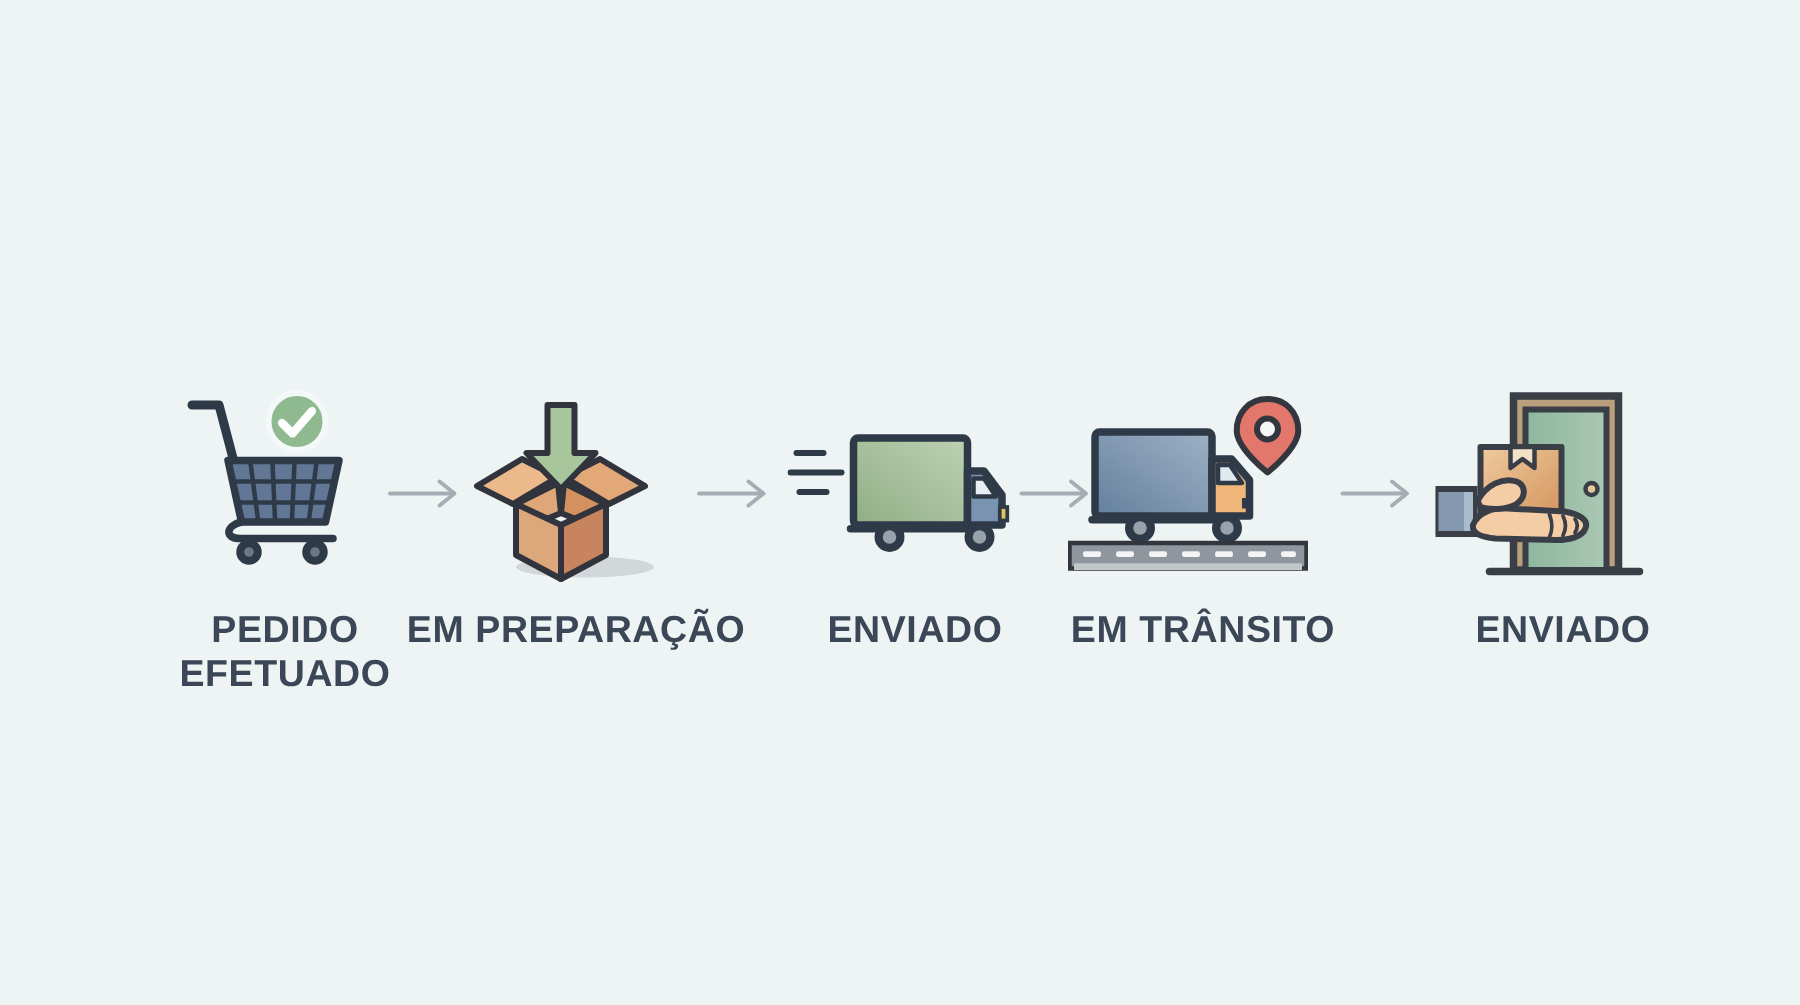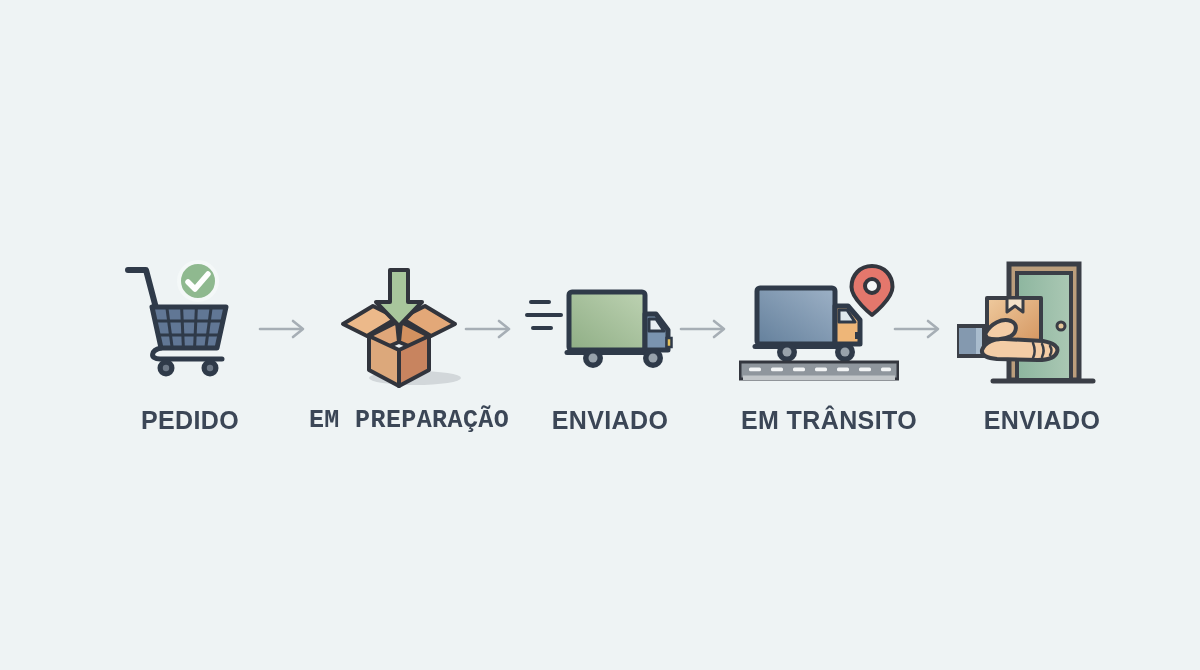--- a/index.html
+++ b/index.html
@@ -19,21 +19,21 @@
   }
   .step-label{
     margin-top:16px;text-align:center;
     font-size:25px;font-weight:bold;letter-spacing:.4px;
     color:#3b4656;line-height:1.16;white-space:nowrap;margin-left:20px;
   }
   .label-line{display:block;}
   .label-line:empty{display:none;}
   .arrow{position:absolute;top:318px;width:54px;height:22px;}
   svg{display:block;}
-  .s1{left:70px;}  .s2{left:289px;font-family:Liberation Mono, monospace;} .s3{left:490px;align-items:center;} .s4{left:709px;} .s5{left:922px;}
+  .s1{left:70px;}  .s2{left:264px;} .s3{left:490px;align-items:center;} .s4{left:682px;} .s5{left:922px;}
   .a1{left:258px;} .a2{left:464px;} .a3{left:679px;} .a4{left:893px;}
 </style>
 </head>
 <body>
 
 <div class="flow">
 
   <div class="step s1">
     <div class="icon-area">
       <svg width="120" height="118" viewBox="0 0 120 118" style="margin-bottom:12px">
@@ -51,20 +51,21 @@
         <circle cx="46" cy="108" r="8.5" fill="#2f3a49"></circle>
         <circle cx="46" cy="108" r="3.2" fill="#6d7886"></circle>
         <circle cx="90" cy="108" r="8.5" fill="#2f3a49"></circle>
         <circle cx="90" cy="108" r="3.2" fill="#6d7886"></circle>
         <circle cx="78" cy="21" r="19" fill="#8fb98f" stroke="#f4f8f8" stroke-width="4"></circle>
         <polyline points="68,22 75,29 88,14" fill="none" stroke="#ffffff" stroke-width="5.5" stroke-linecap="round" stroke-linejoin="round"></polyline>
       </svg>
     </div>
     <div class="step-label">
       <span class="label-line">PEDIDO</span>
+      <span class="label-line">EFETUADO</span>
     </div>
   </div>
 
   <div class="arrow a1">
     <svg width="54" height="22" viewBox="0 0 54 22">
       <line x1="2" y1="11" x2="43" y2="11" stroke="#a6aeb5" stroke-width="2.6" stroke-linecap="round"></line>
       <polyline points="35,3 45,11 35,19" fill="none" stroke="#a6aeb5" stroke-width="2.6" stroke-linecap="round" stroke-linejoin="round"></polyline>
     </svg>
   </div>
 

